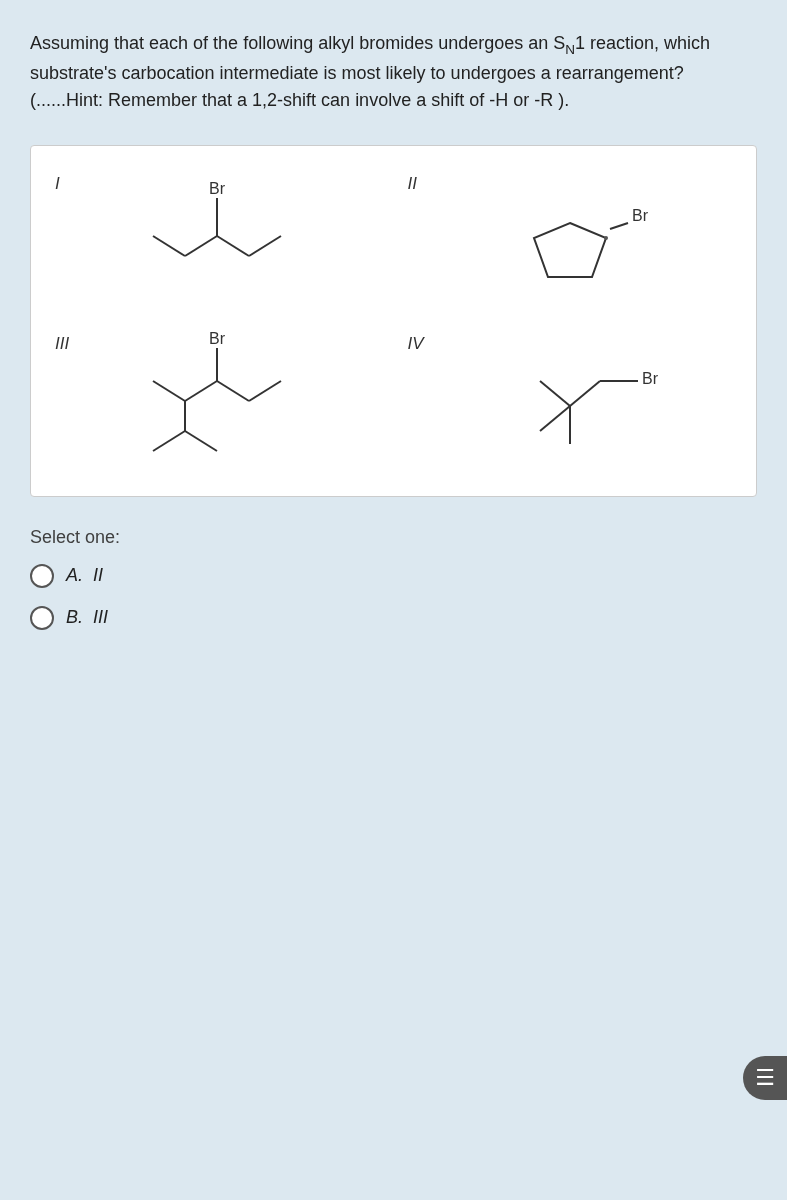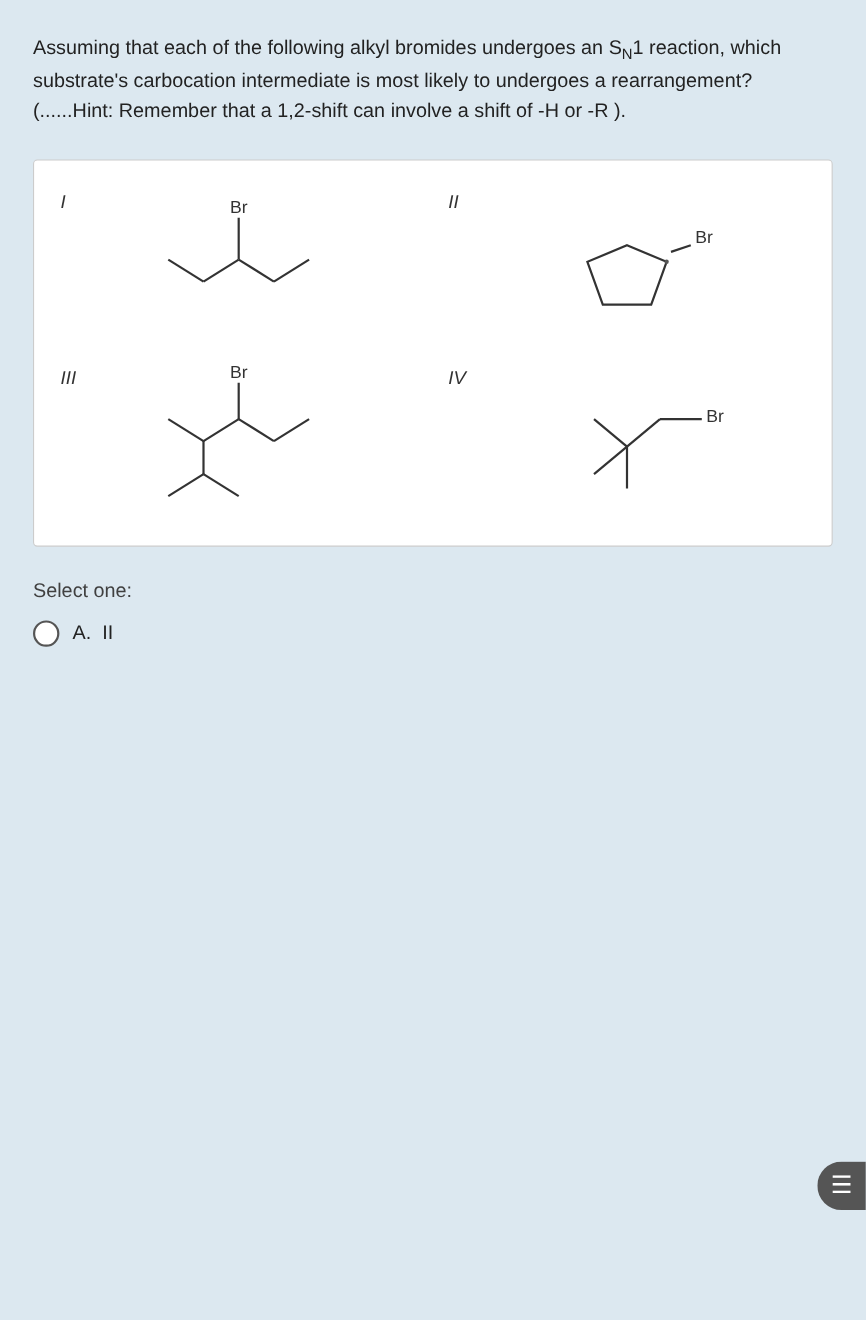--- a/index.html
+++ b/index.html
@@ -48,20 +48,21 @@
     }
     .select-one-label {
       font-size: 18px;
       margin-bottom: 16px;
       color: #404040;
     }
     .options-list {
       display: flex;
       flex-direction: column;
       gap: 18px;
+      font-style: italic;
     }
     .option-item {
       display: flex;
       align-items: center;
       gap: 12px;
       cursor: pointer;
     }
     .radio-circle {
       width: 24px;
       height: 24px;
@@ -175,20 +176,24 @@
 
 <div class="select-one-label">Select one:</div>
 
 <div class="options-list">
 
   <div class="option-item">
     <div class="radio-circle"></div>
     <span class="option-text">A.&nbsp; II</span>
   </div>
 
+  <div class="option-item">
+    <div class="radio-circle"></div>
+    <span class="option-text">B.&nbsp; III</span>
+  </div>
 
 
 
 </div>
 
 <div class="feedback-btn">
   <span>☰</span>
 </div>
 
 </body></html>

